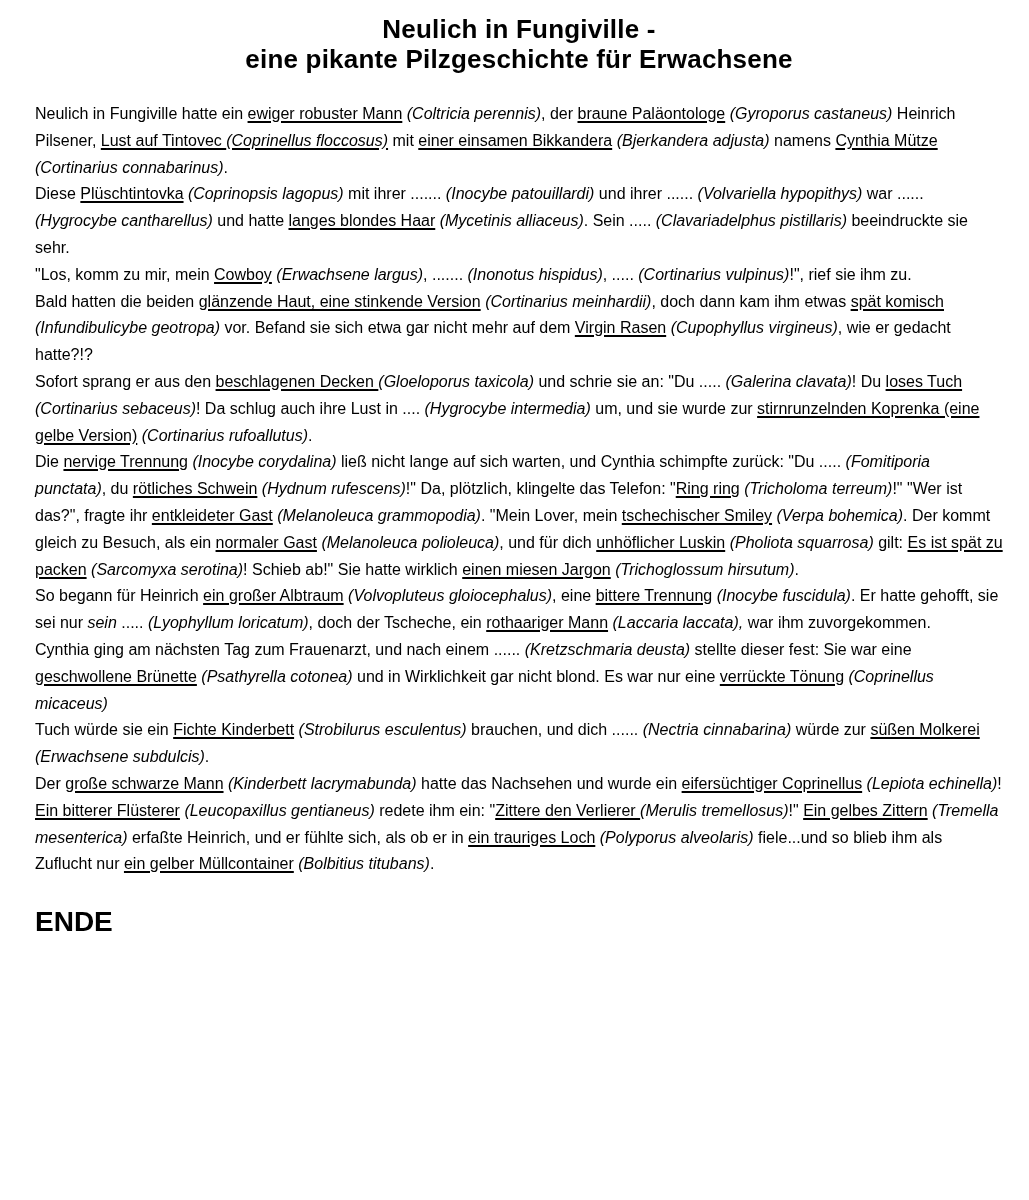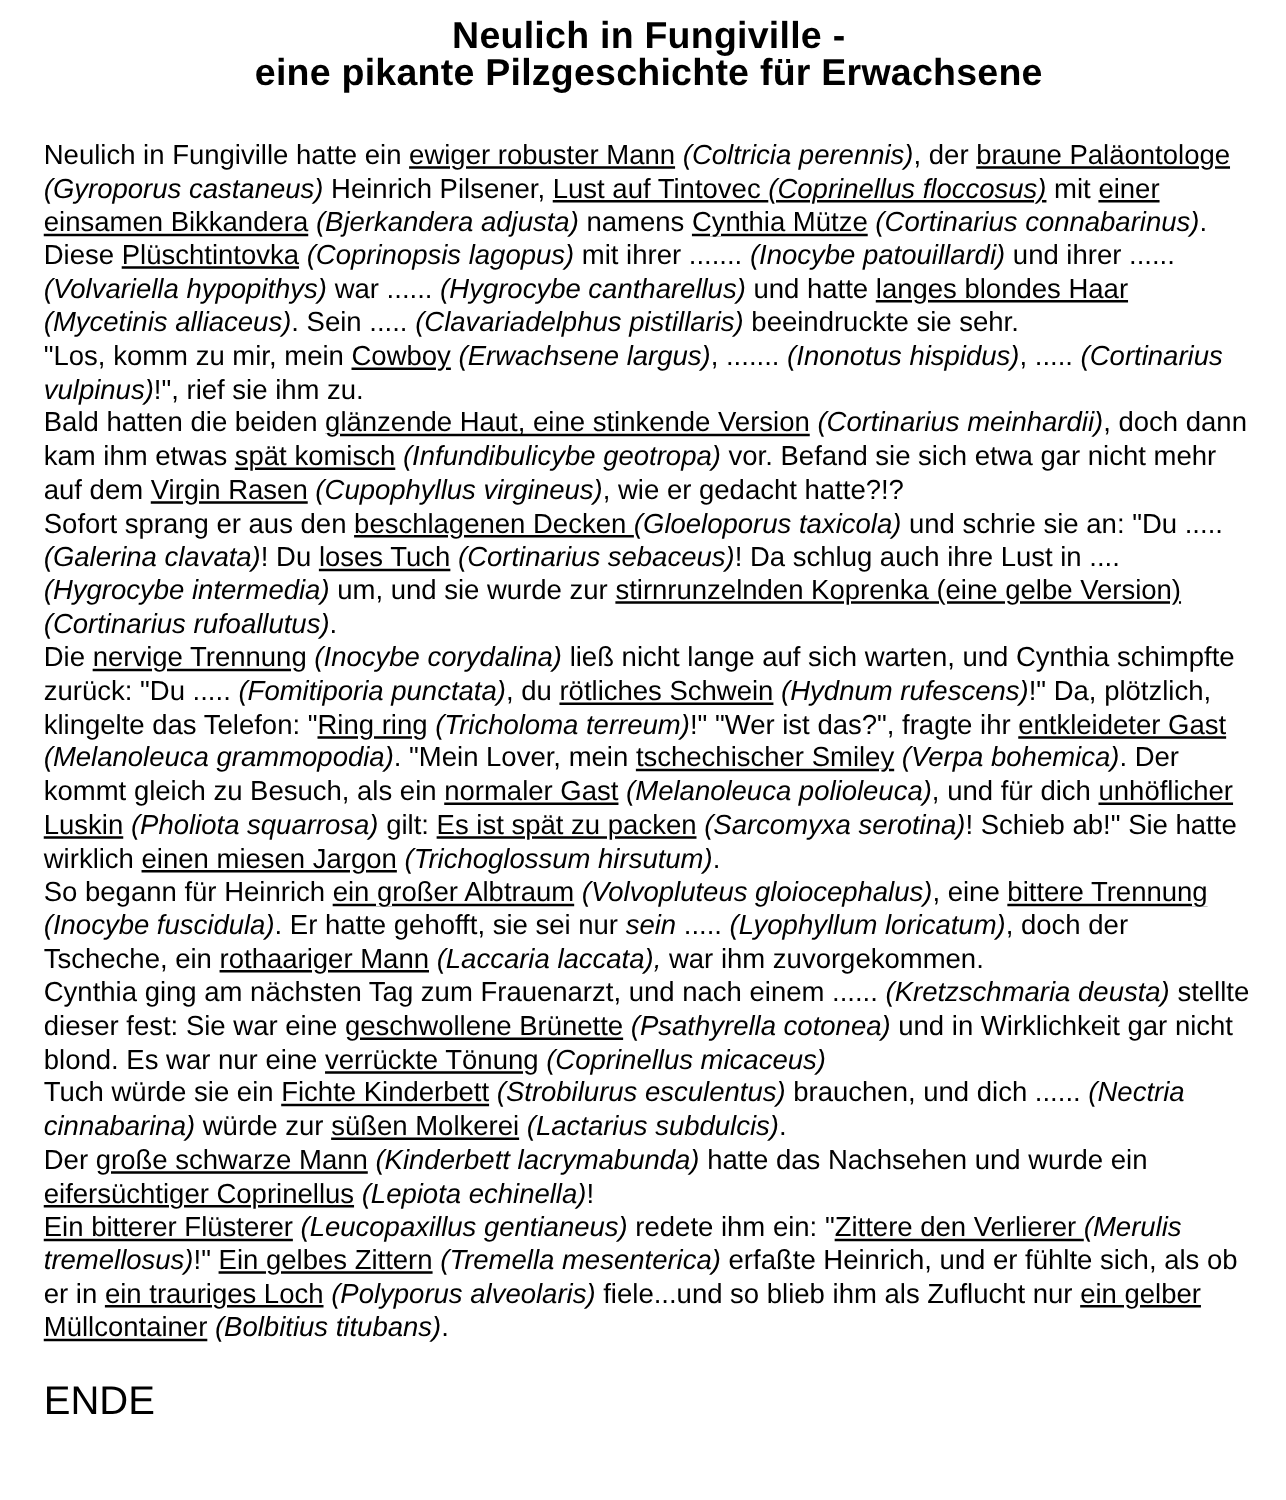--- a/index.html
+++ b/index.html
@@ -15,46 +15,46 @@
     -webkit-font-smoothing: antialiased;
   }
   .page {
     padding: 14px 26px 40px 35px;
     box-sizing: border-box;
     width: 1029px;
   }
   .title {
     text-align: center;
     font-weight: bold;
-    font-size: 30px;
+    font-size: 26px;
     line-height: 30px;
     letter-spacing: 0.2px;
   }
   .story {
-    margin-top: 37px;
-    font-size: 22px;
+    margin-top: 27px;
+    font-size: 16px;
     line-height: 26.8px;
     width: 968px;
   }
   .story p.para {
     margin: 0;
     padding: 0;
   }
   .story span.u {
     text-decoration: underline;
     text-underline-offset: 2px;
     text-decoration-thickness: 1.5px;
   }
   .story span.i {
     font-style: italic;
   }
   .ende {
     margin-top: 30px;
-    font-weight: normal;
-    font-size: 32px;
+    font-weight: bold;
+    font-size: 28px;
     line-height: 28px;
   }
 </style>
 </head>
 <body>
 
 <div class="page">
   <div class="title">
     <div>Neulich in Fungiville -</div>
     <div>eine pikante Pilzgeschichte für Erwachsene</div>
@@ -62,19 +62,19 @@
 
   <div class="story">
       <p class="para"><span>Neulich in Fungiville hatte ein </span><span class="u">ewiger robuster Mann</span><span> </span><span class="i">(Coltricia perennis)</span><span>, der </span><span class="u">braune Paläontologe</span><span> </span><span class="i">(Gyroporus castaneus)</span><span> Heinrich Pilsener, </span><span class="u">Lust auf Tintovec </span><span class="u i">(Coprinellus floccosus)</span><span> mit </span><span class="u">einer einsamen Bikkandera</span><span> </span><span class="i">(Bjerkandera adjusta)</span><span> namens </span><span class="u">Cynthia Mütze</span><span> </span><span class="i">(Cortinarius connabarinus)</span><span>.</span></p>
       <p class="para"><span>Diese </span><span class="u">Plüschtintovka</span><span> </span><span class="i">(Coprinopsis lagopus)</span><span> mit ihrer ....... </span><span class="i">(Inocybe patouillardi)</span><span> und ihrer ...... </span><span class="i">(Volvariella hypopithys)</span><span> war ...... </span><span class="i">(Hygrocybe cantharellus)</span><span> und hatte </span><span class="u">langes blondes Haar</span><span> </span><span class="i">(Mycetinis alliaceus)</span><span>. Sein ..... </span><span class="i">(Clavariadelphus pistillaris)</span><span> beeindruckte sie sehr.</span></p>
       <p class="para"><span>"Los, komm zu mir, mein </span><span class="u">Cowboy</span><span> </span><span class="i">(Erwachsene largus)</span><span>, ....... </span><span class="i">(Inonotus hispidus)</span><span>, ..... </span><span class="i">(Cortinarius vulpinus)</span><span>!", rief sie ihm zu.</span></p>
       <p class="para"><span>Bald hatten die beiden </span><span class="u">glänzende Haut, eine stinkende Version</span><span> </span><span class="i">(Cortinarius meinhardii)</span><span>, doch dann kam ihm etwas </span><span class="u">spät komisch</span><span> </span><span class="i">(Infundibulicybe geotropa)</span><span> vor. Befand sie sich etwa gar nicht mehr auf dem </span><span class="u">Virgin Rasen</span><span> </span><span class="i">(Cupophyllus virgineus)</span><span>, wie er gedacht hatte?!?</span></p>
       <p class="para"><span>Sofort sprang er aus den </span><span class="u">beschlagenen Decken </span><span class="i">(Gloeloporus taxicola)</span><span> und schrie sie an: "Du ..... </span><span class="i">(Galerina clavata)</span><span>! Du </span><span class="u">loses Tuch</span><span> </span><span class="i">(Cortinarius sebaceus)</span><span>! Da schlug auch ihre Lust in .... </span><span class="i">(Hygrocybe intermedia)</span><span> um, und sie wurde zur </span><span class="u">stirnrunzelnden Koprenka (eine gelbe Version)</span><span> </span><span class="i">(Cortinarius rufoallutus)</span><span>.</span></p>
       <p class="para"><span>Die </span><span class="u">nervige Trennung</span><span> </span><span class="i">(Inocybe corydalina)</span><span> ließ nicht lange auf sich warten, und Cynthia schimpfte zurück: "Du ..... </span><span class="i">(Fomitiporia punctata)</span><span>, du </span><span class="u">rötliches Schwein</span><span> </span><span class="i">(Hydnum rufescens)</span><span>!" Da, plötzlich, klingelte das Telefon: "</span><span class="u">Ring ring</span><span> </span><span class="i">(Tricholoma terreum)</span><span>!" "Wer ist das?", fragte ihr </span><span class="u">entkleideter Gast</span><span> </span><span class="i">(Melanoleuca grammopodia)</span><span>. "Mein Lover, mein </span><span class="u">tschechischer Smiley</span><span> </span><span class="i">(Verpa bohemica)</span><span>. Der kommt gleich zu Besuch, als ein </span><span class="u">normaler Gast</span><span> </span><span class="i">(Melanoleuca polioleuca)</span><span>, und für dich </span><span class="u">unhöflicher Luskin</span><span> </span><span class="i">(Pholiota squarrosa)</span><span> gilt: </span><span class="u">Es ist spät zu packen</span><span> </span><span class="i">(Sarcomyxa serotina)</span><span>! Schieb ab!" Sie hatte wirklich </span><span class="u">einen miesen Jargon</span><span> </span><span class="i">(Trichoglossum hirsutum)</span><span>.</span></p>
       <p class="para"><span>So begann für Heinrich </span><span class="u">ein großer Albtraum</span><span> </span><span class="i">(Volvopluteus gloiocephalus)</span><span>, eine </span><span class="u">bittere Trennung</span><span> </span><span class="i">(Inocybe fuscidula)</span><span>. Er hatte gehofft, sie sei nur </span><span class="i">sein</span><span> ..... </span><span class="i">(Lyophyllum loricatum)</span><span>, doch der Tscheche, ein </span><span class="u">rothaariger Mann</span><span> </span><span class="i">(Laccaria laccata),</span><span> war ihm zuvorgekommen.</span></p>
       <p class="para"><span>Cynthia ging am nächsten Tag zum Frauenarzt, und nach einem ...... </span><span class="i">(Kretzschmaria deusta)</span><span> stellte dieser fest: Sie war eine </span><span class="u">geschwollene Brünette</span><span> </span><span class="i">(Psathyrella cotonea)</span><span> und in Wirklichkeit gar nicht blond. Es war nur eine </span><span class="u">verrückte Tönung</span><span> </span><span class="i">(Coprinellus micaceus)</span></p>
-      <p class="para"><span>Tuch würde sie ein </span><span class="u">Fichte Kinderbett</span><span> </span><span class="i">(Strobilurus esculentus)</span><span> brauchen, und dich ...... </span><span class="i">(Nectria cinnabarina)</span><span> würde zur </span><span class="u">süßen Molkerei</span><span> </span><span class="i">(Lactarius subdulcis)</span><span>.</span></p>
+      <p class="para"><span>Tuch würde sie ein </span><span class="u">Fichte Kinderbett</span><span> </span><span class="i">(Strobilurus esculentus)</span><span> brauchen, und dich ...... </span><span class="i">(Nectria cinnabarina)</span><span> würde zur </span><span class="u">süßen Molkerei</span><span> </span><span class="i">(Erwachsene subdulcis)</span><span>.</span></p>
       <p class="para"><span>Der </span><span class="u">große schwarze Mann</span><span> </span><span class="i">(Kinderbett lacrymabunda)</span><span> hatte das Nachsehen und wurde ein </span><span class="u">eifersüchtiger Coprinellus</span><span> </span><span class="i">(Lepiota echinella)</span><span>!</span></p>
       <p class="para"><span class="u">Ein bitterer Flüsterer</span><span> </span><span class="i">(Leucopaxillus gentianeus)</span><span> redete ihm ein: "</span><span class="u">Zittere den Verlierer </span><span class="i">(Merulis tremellosus)</span><span>!" </span><span class="u">Ein gelbes Zittern</span><span> </span><span class="i">(Tremella mesenterica)</span><span> erfaßte Heinrich, und er fühlte sich, als ob er in </span><span class="u">ein trauriges Loch</span><span> </span><span class="i">(Polyporus alveolaris)</span><span> fiele...und so blieb ihm als Zuflucht nur </span><span class="u">ein gelber Müllcontainer</span><span> </span><span class="i">(Bolbitius titubans)</span><span>.</span></p>
     </div>
 
   <div class="ende">ENDE</div>
 </div>
 
 </body></html>

